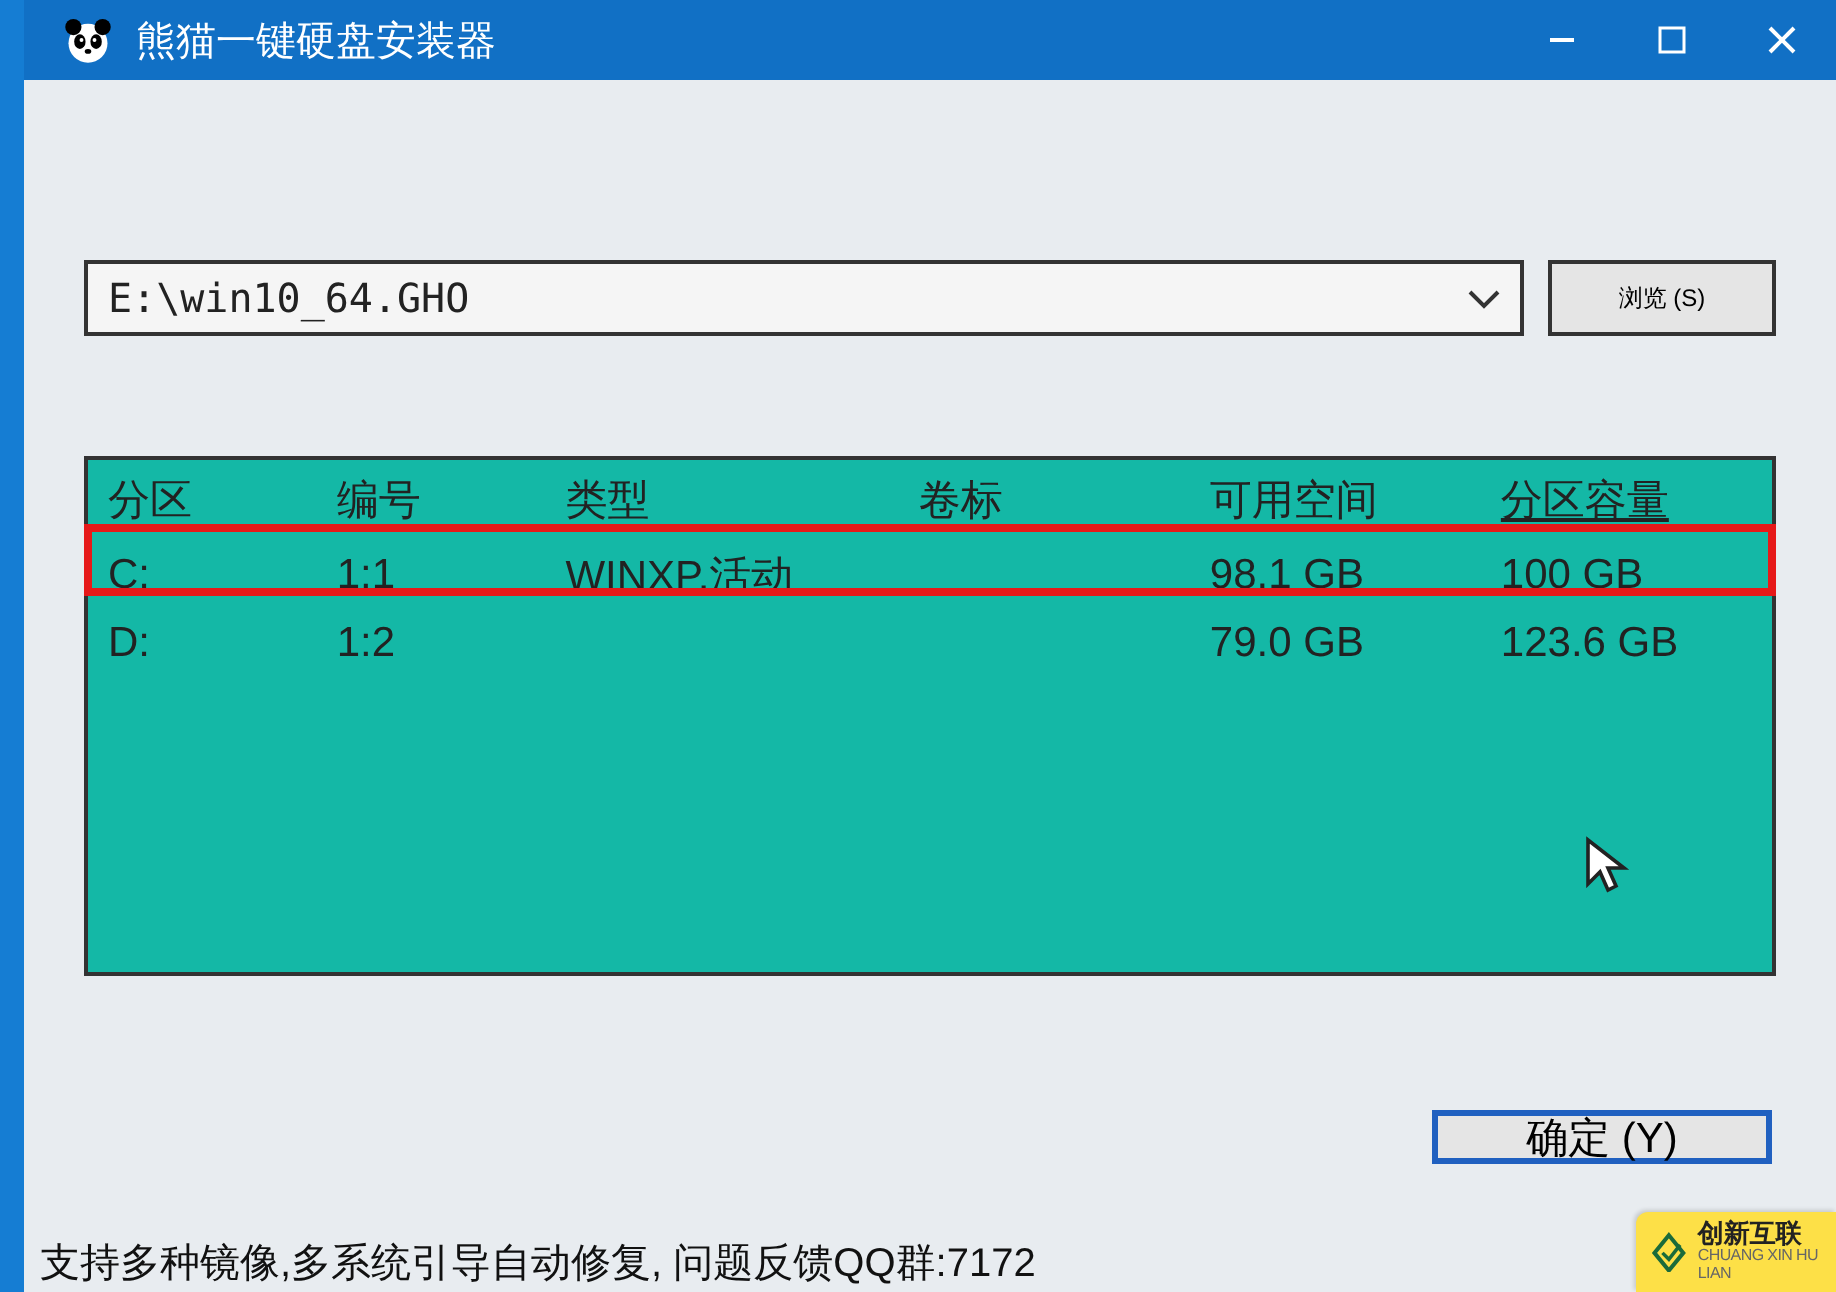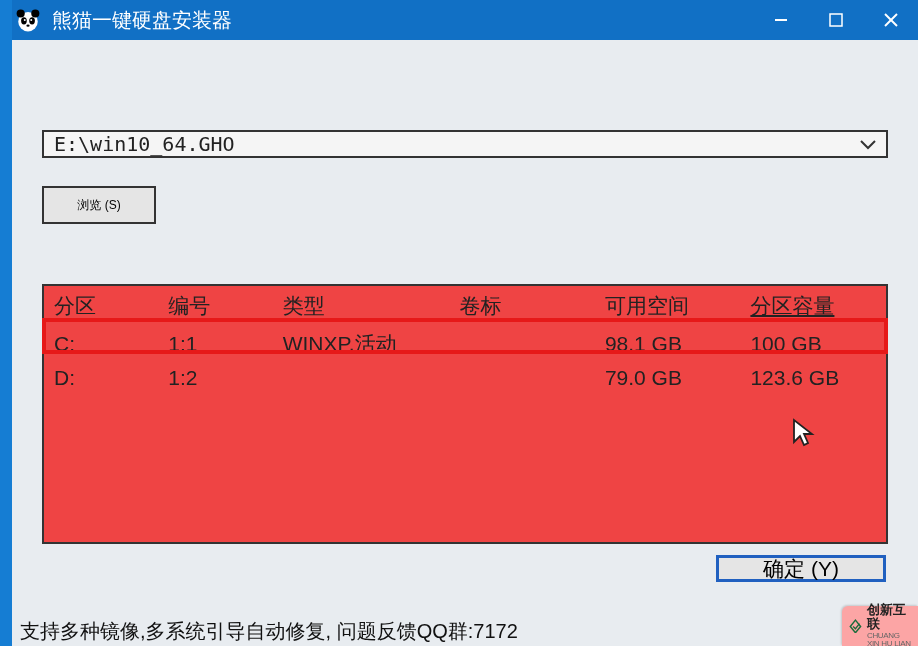--- a/index.html
+++ b/index.html
@@ -31,21 +31,21 @@
       height: 646px;
       background: #e8ecf0;
     }
     .title-bar {
       background: #1170c5;
       height: 40px;
       display: flex;
       align-items: center;
       color: white;
       font-size: 20px;
-      padding-left: 2px;
+      padding-left: 18px;
       position: relative;
     }
     .title-icon {
       width: 28px;
       height: 28px;
       margin-right: 10px;
       display: flex;
       align-items: center;
       justify-content: center;
     }
@@ -74,23 +74,22 @@
       padding: 90px 30px 0 30px;
       position: relative;
     }
     .label1 {
       font-size: 22px;
       color: #222;
       margin-bottom: 10px;
     }
     .path-row {
       display: flex;
-      gap: 28px;
+      gap: 12px;
       margin-bottom: 60px;
-      flex-direction: column;
     }
     .path-select {
       flex: 1;
       height: 38px;
       border: 2px solid #333;
       background: #f5f5f5;
       display: flex;
       align-items: center;
       justify-content: space-between;
       padding: 0 10px;
@@ -109,21 +108,21 @@
       background: #e5e5e5;
       font-size: 12px;
       display: flex;
       align-items: center;
       justify-content: center;
       cursor: pointer;
     }
     .table-box {
       border: 2px solid #333;
       height: 260px;
-      background: #ef4444;
+      background: #14b8a6;
       position: relative;
     }
     .table {
       width: 100%;
       border-collapse: collapse;
     }
     .table th {
       text-align: left;
       font-size: 21px;
       font-weight: normal;
@@ -186,23 +185,23 @@
     }
     .footer .version {
       font-family: monospace;
       margin-right: 50px;
       font-size: 22px;
     }
     .watermark {
       position: absolute;
       right: 0;
       bottom: 0;
-      width: 76px;
+      width: 100px;
       height: 40px;
-      background: #fca5a5;
+      background: #fde047;
       border-top-left-radius: 6px;
       display: flex;
       align-items: center;
       padding: 0 6px;
       gap: 4px;
       box-shadow: -1px -1px 2px rgba(0,0,0,0.15);
     }
     .watermark-logo {
       width: 26px;
       height: 26px;

